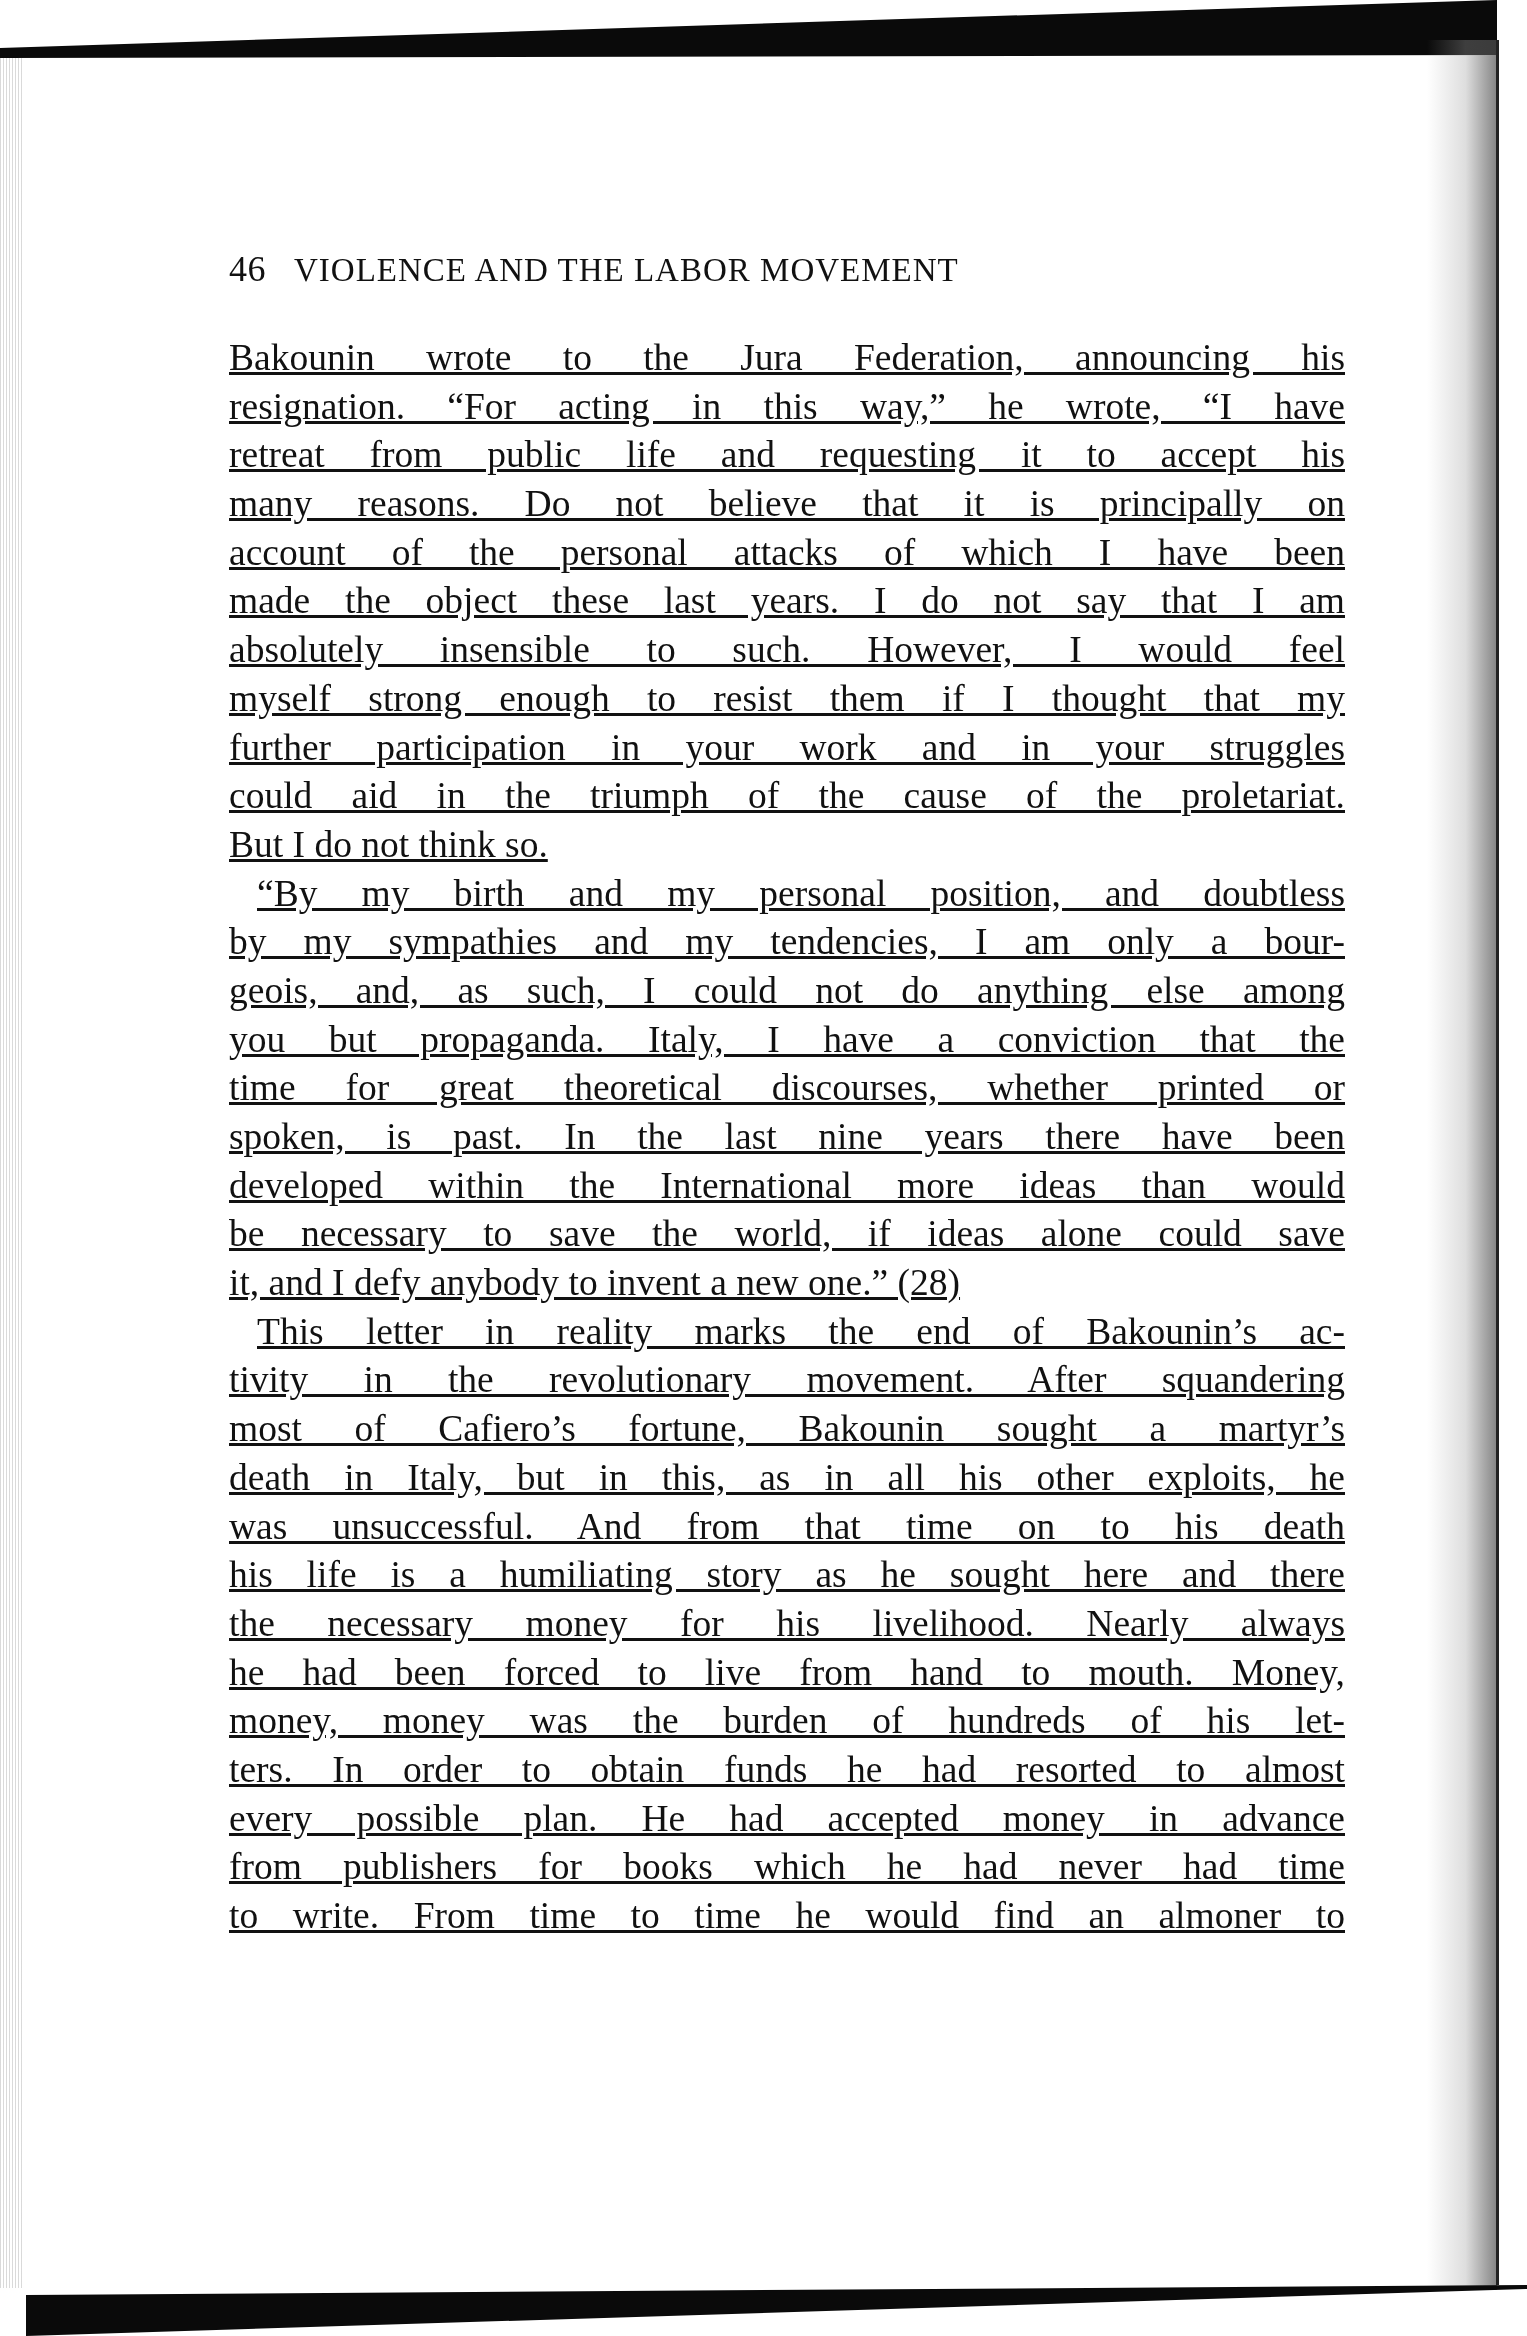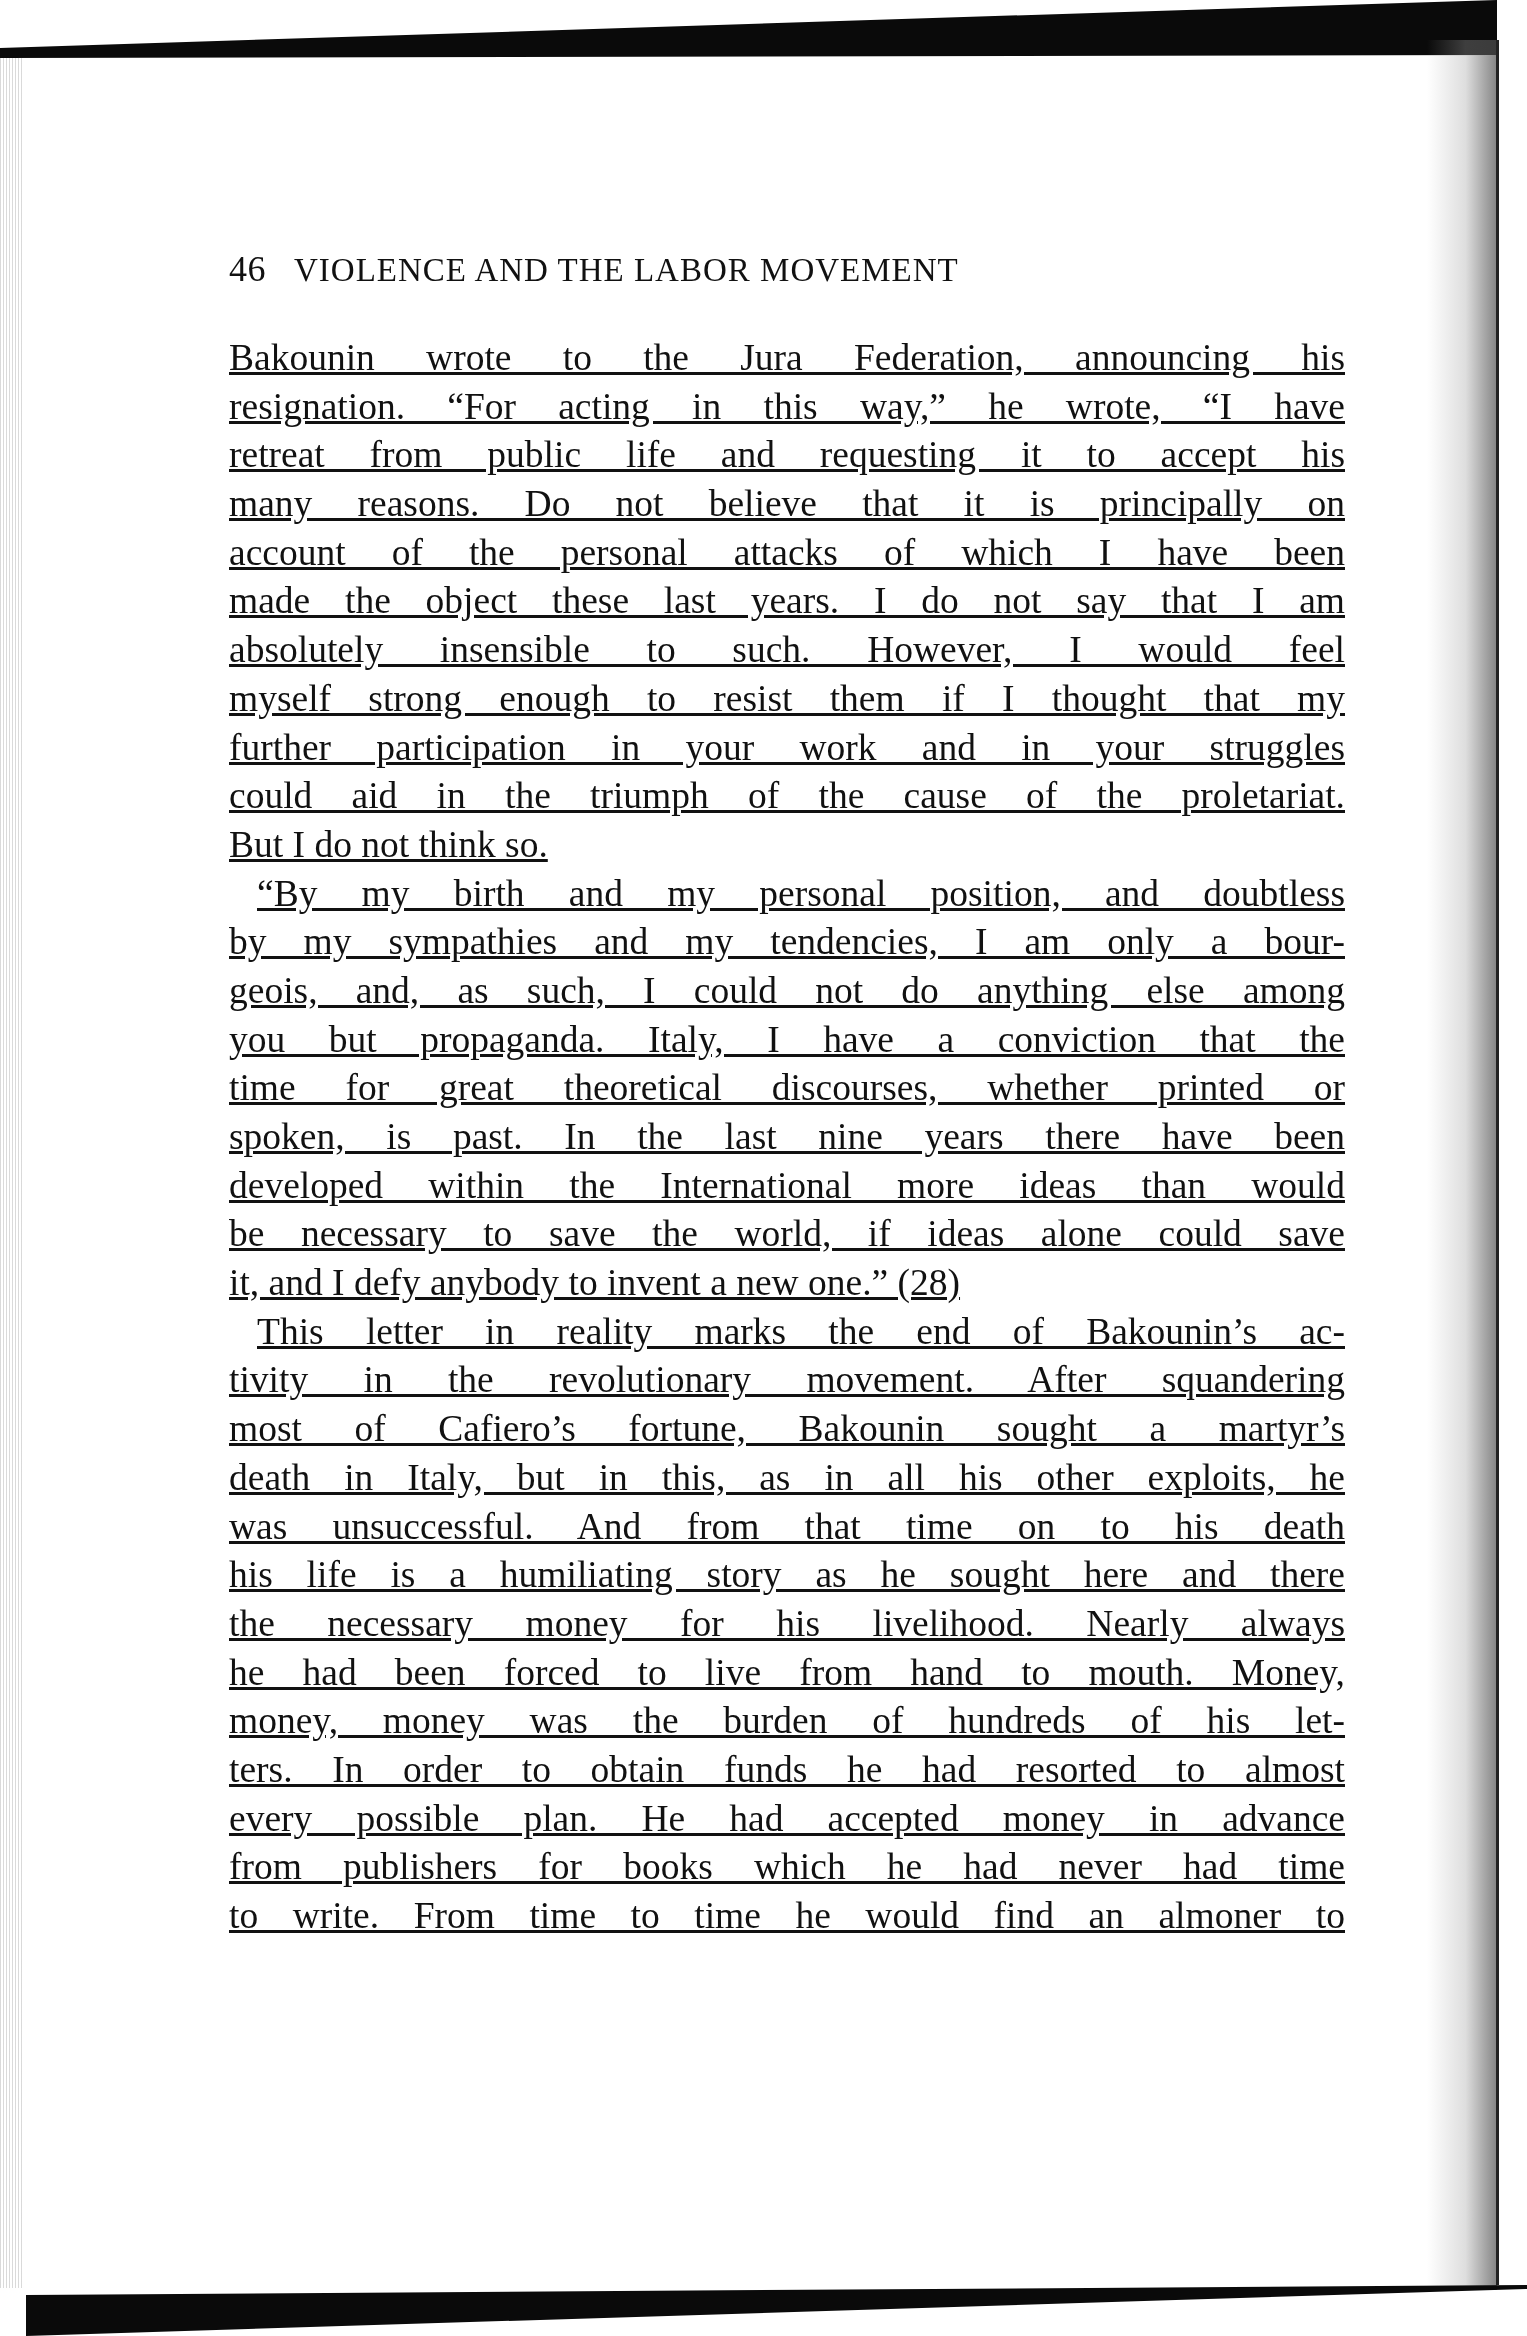--- a/index.html
+++ b/index.html
@@ -29,22 +29,22 @@
   .right-rule {
     position: absolute; right: 28px; top: 40px; width: 3px; height: 2245px; background: #222;
   }
   .page {
     position: absolute; left: 229px; top: 248px; width: 1116px;
   }
   .running-head {
     display: flex; align-items: baseline; font-size: 33px; letter-spacing: 0.5px;
     margin-bottom: 36px; height: 50px;
   }
-  .page-num { font-size: 36px; }
-  .head-title { letter-spacing: 1px; margin-left: 28px; }
+  .page-num { font-size: 36px; margin-right: 28px; }
+  .head-title { letter-spacing: 1px; }
   .body-text {
     font-size: 37.5px; line-height: 48.7px; text-align: justify; text-align-last: auto; text-decoration: underline;
   }
   .line { display: block; text-align: justify; text-align-last: justify; white-space: nowrap; height: 48.7px; }
   .line.last { text-align-last: left; }
   .line.indent { padding-left: 28px; }
 </style>
 </head>
 <body>
 

